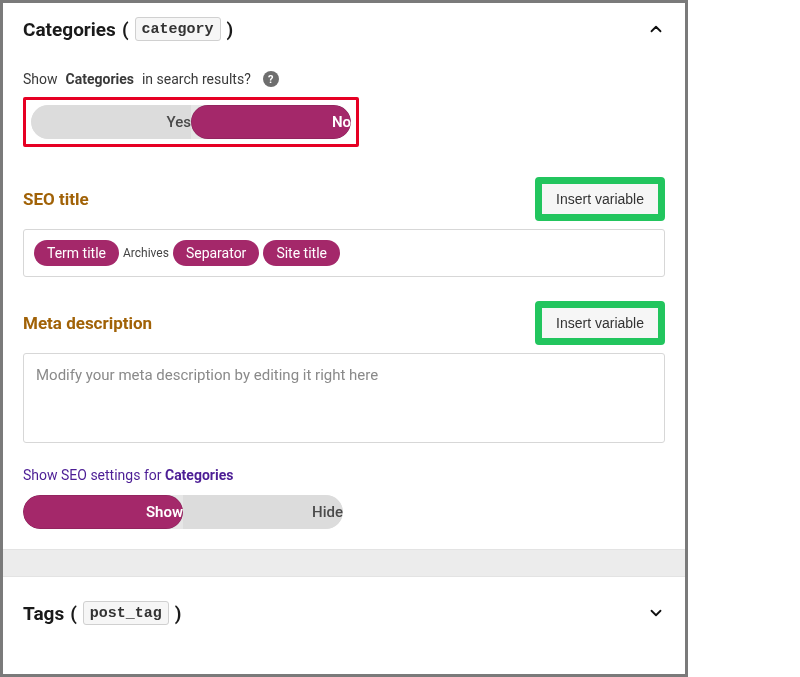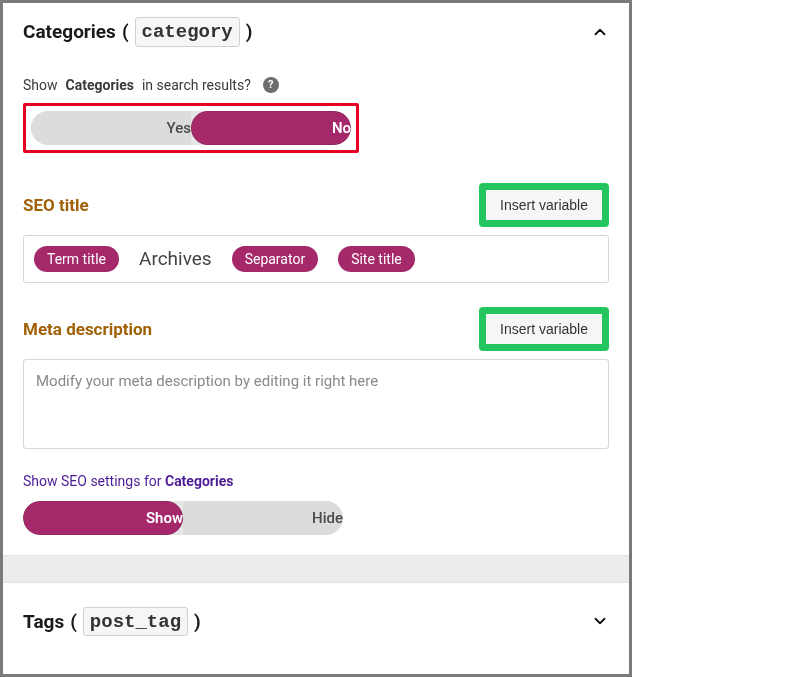--- a/index.html
+++ b/index.html
@@ -8,21 +8,21 @@
     font-family: -apple-system, BlinkMacSystemFont, "Segoe UI", Roboto, Helvetica, Arial, sans-serif;
     background: #fff;
     color: #222;
     font-size: 14px;
     width: 800px;
     height: 677px;
     overflow: hidden;
   }
   .outer-frame {
     border: 3px solid #7a7a7a;
-    width: 632px;
+    width: 688px;
     height: 677px;
     background: #fff;
   }
   .inner {
     width: 100%;
     height: 100%;
     overflow: hidden;
   }
 
   
@@ -37,21 +37,21 @@
     font-size: 19px;
     font-weight: 700;
     color: #1a1a1a;
     display: inline-flex;
     align-items: center;
     gap: 6px;
   }
   .paren { font-weight: 700; }
   .slug-code {
     font-family: "Courier New", Courier, monospace;
-    font-size: 19px;
+    font-size: 15px;
     font-weight: 700;
     border: 1px solid #d0d0d0;
     border-radius: 3px;
     background: #f6f6f6;
     padding: 1px 6px 0 6px;
     color: #333;
     line-height: 1.4;
   }
   .chevron {
     width: 18px;
@@ -153,34 +153,34 @@
 
   
   .var-box {
     border: 1px solid #d7d7d7;
     border-radius: 3px;
     padding: 10px 10px;
     min-height: 48px;
     display: flex;
     align-items: center;
     flex-wrap: wrap;
-    gap: 20px;
+    gap: 4px;
     margin-bottom: 24px;
   }
   .var-pill {
     background: #a4286a;
     color: #fff;
     font-size: 14px;
     padding: 5px 13px;
     border-radius: 14px;
     white-space: nowrap;
   }
   .var-plain {
     color: #444;
-    font-size: 19px;
+    font-size: 12px;
   }
 
   
   .meta-box {
     border: 1px solid #d7d7d7;
     border-radius: 3px;
     padding: 12px 12px;
     min-height: 90px;
     color: #8a8a8a;
     font-size: 15px;

